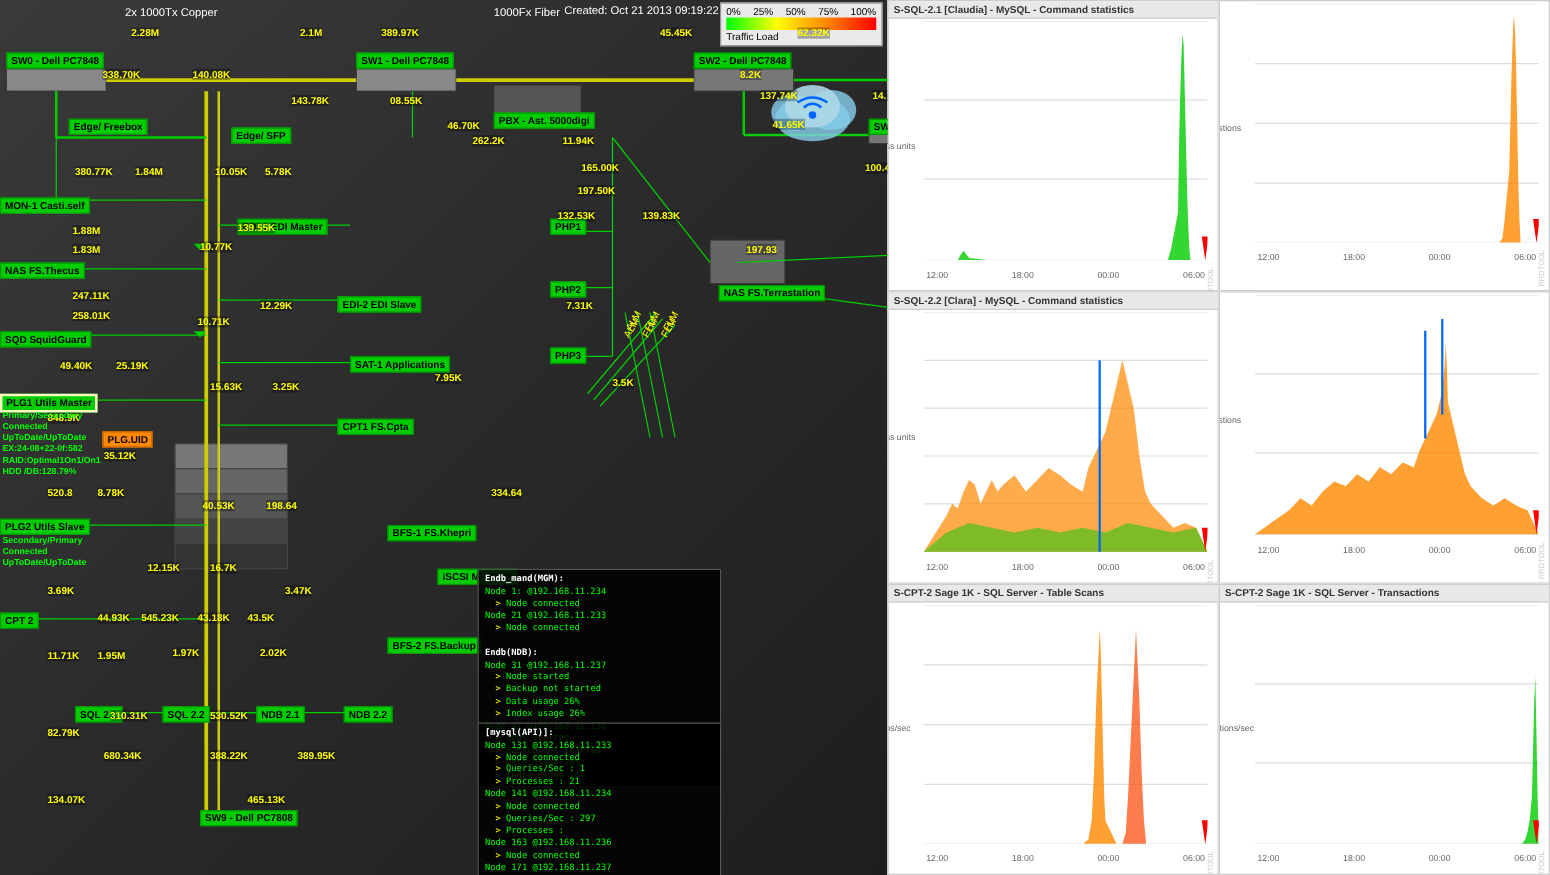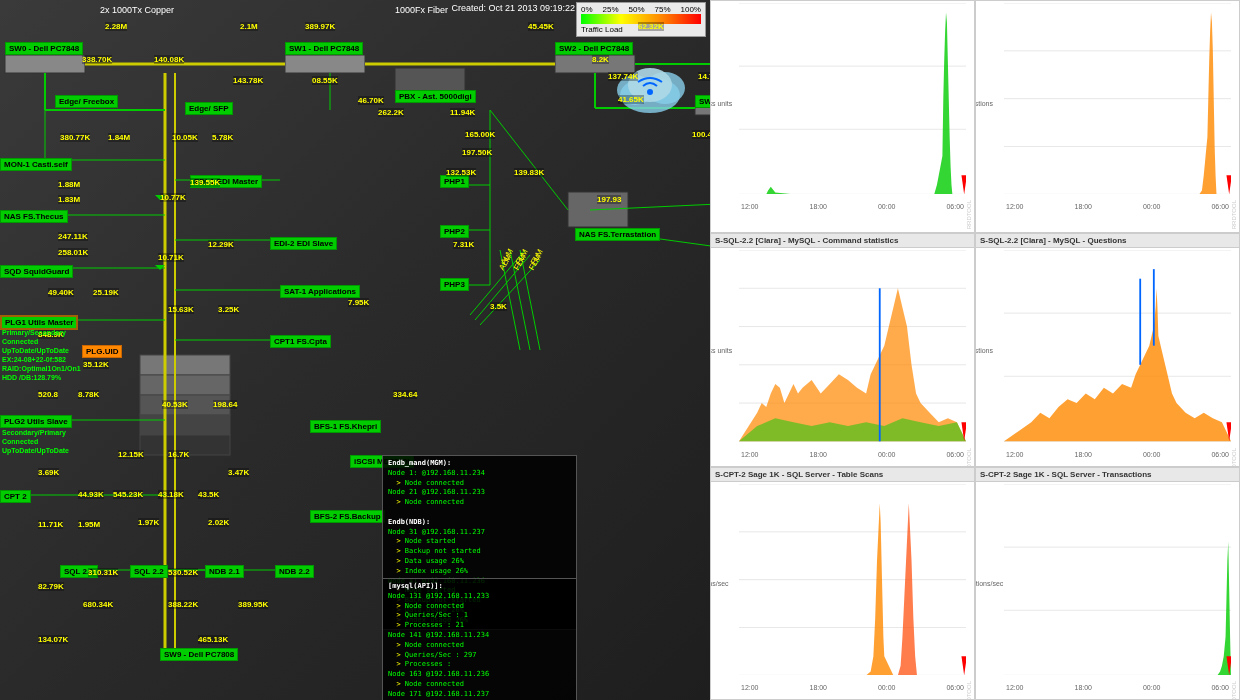--- a/index.html
+++ b/index.html
@@ -340,21 +340,21 @@
   <div class="node-label" style="top:158px; left:0px;">MON-1 Casti.self</div>
   <div class="node-label" style="top:175px; left:190px;">EDI-1 EDI Master</div>
   <div class="node-label" style="top:175px; left:440px;">PHP1</div>
   <div class="node-label" style="top:210px; left:0px;">NAS FS.Thecus</div>
   <div class="node-label" style="top:237px; left:270px;">EDI-2 EDI Slave</div>
   <div class="node-label" style="top:225px; left:440px;">PHP2</div>
   <div class="node-label" style="top:228px; left:575px;">NAS FS.Terrastation</div>
   <div class="node-label" style="top:265px; left:0px;text-align:right;">SQD SquidGuard</div>
   <div class="node-label" style="top:285px; left:280px;">SAT-1 Applications</div>
   <div class="node-label" style="top:278px; left:440px;">PHP3</div>
-  <div class="node-label" style="top:315px; left:0px; border: 2px solid #a16207;">PLG1 Utils Master</div>
+  <div class="node-label" style="top:315px; left:0px; border: 2px solid #fef9c3;">PLG1 Utils Master</div>
   <div class="node-label" style="top:335px; left:270px;">CPT1 FS.Cpta</div>
   <div class="node-label" style="top:415px; left:0px;">PLG2 Utils Slave</div>
   <div class="node-label" style="top:420px; left:310px;">BFS-1 FS.Khepri</div>
   <div class="node-label" style="top:455px; left:350px;">iSCSI MD3200i</div>
   <div class="node-label" style="top:490px; left:0px;">CPT 2</div>
   <div class="node-label" style="top:510px; left:310px;">BFS-2 FS.Backup</div>
   <div class="node-label" style="top:565px; left:60px;">SQL 2.1</div>
   <div class="node-label" style="top:565px; left:130px;">SQL 2.2</div>
   <div class="node-label" style="top:565px; left:205px;">NDB 2.1</div>
   <div class="node-label" style="top:565px; left:275px;">NDB 2.2</div>
@@ -510,20 +510,21 @@
       <path d="M33,26 Q40,20 47,26" stroke="#0066ff" stroke-width="2" fill="none"></path>
       <path d="M28,22 Q40,14 52,22" stroke="#0066ff" stroke-width="2" fill="none"></path>
     </svg>
   </div>
 
 </div>
 
 <div id="graphs-panel">
 
   <div class="graph-container">
+    <div class="graph-title">S-SQL-2.1 [Claudia] - MySQL - Command statistics</div>
     <div class="graph-area">
       <div class="y-axis-label">access units</div>
       <svg viewBox="0 0 250 100" preserveAspectRatio="none" style="position:absolute;left:28px;right:8px;top:2px;bottom:18px;width:calc(100% - 36px);height:calc(100% - 20px)">
 
         <line x1="0" y1="0" x2="250" y2="0" stroke="#ddd" stroke-width="0.5"></line>
         <line x1="0" y1="33" x2="250" y2="33" stroke="#ddd" stroke-width="0.5"></line>
         <line x1="0" y1="66" x2="250" y2="66" stroke="#ddd" stroke-width="0.5"></line>
         <line x1="0" y1="100" x2="250" y2="100" stroke="#ddd" stroke-width="0.5"></line>
 
         <text x="-5" y="5" font-size="7" fill="#666" text-anchor="end">3.0</text>
@@ -602,21 +603,20 @@
         <span>12:00</span>
           <span>18:00</span>
           <span>00:00</span>
           <span>06:00</span>
       </div>
       <div class="rrd-watermark">RRDTOOL</div>
     </div>
   </div>
 
   <div class="graph-container">
-    <div class="graph-title">S-SQL-2.2 [Clara] - MySQL - Questions</div>
     <div class="graph-area">
       <div class="y-axis-label">questions</div>
       <svg viewBox="0 0 250 100" preserveAspectRatio="none" style="position:absolute;left:28px;right:8px;top:2px;bottom:18px;width:calc(100% - 36px);height:calc(100% - 20px)">
         <line x1="0" y1="0" x2="250" y2="0" stroke="#ddd" stroke-width="0.5"></line>
         <line x1="0" y1="33" x2="250" y2="33" stroke="#ddd" stroke-width="0.5"></line>
         <line x1="0" y1="66" x2="250" y2="66" stroke="#ddd" stroke-width="0.5"></line>
         <line x1="0" y1="100" x2="250" y2="100" stroke="#ddd" stroke-width="0.5"></line>
         <text x="-5" y="5" font-size="7" fill="#666" text-anchor="end">1.5k</text>
         <text x="-5" y="38" font-size="7" fill="#666" text-anchor="end">1.0k</text>
         <text x="-5" y="71" font-size="7" fill="#666" text-anchor="end">0.5k</text>

